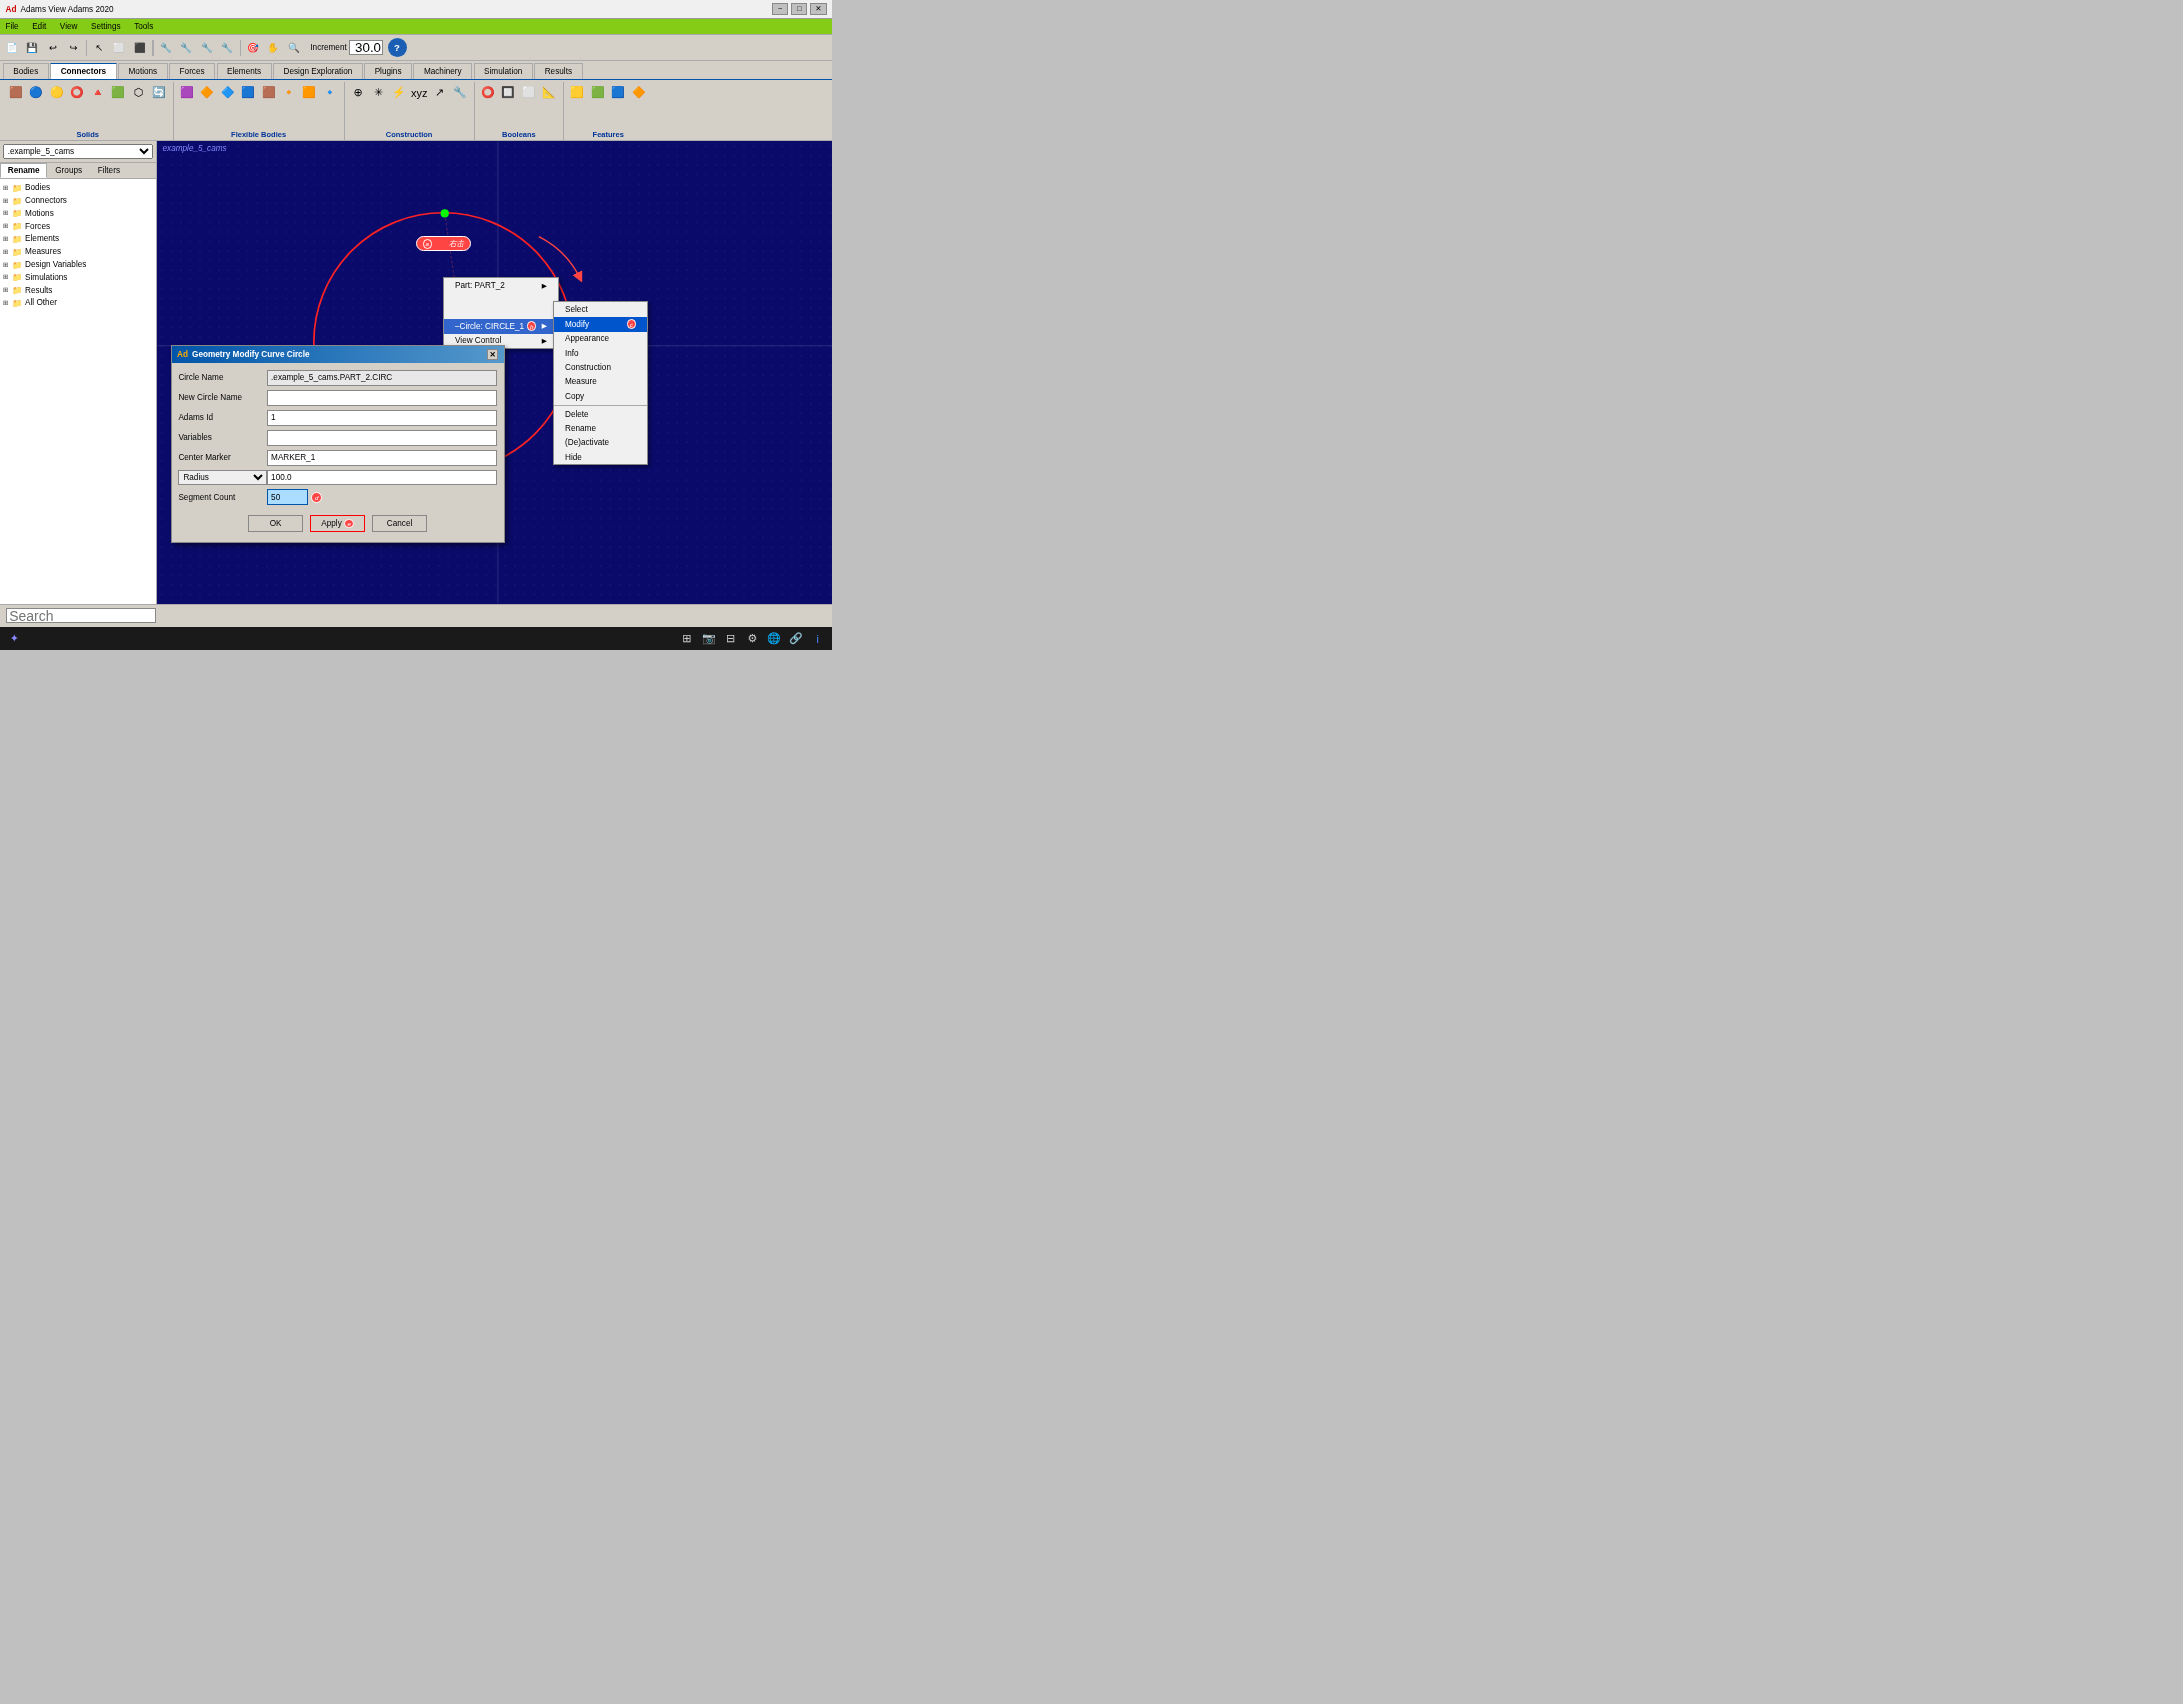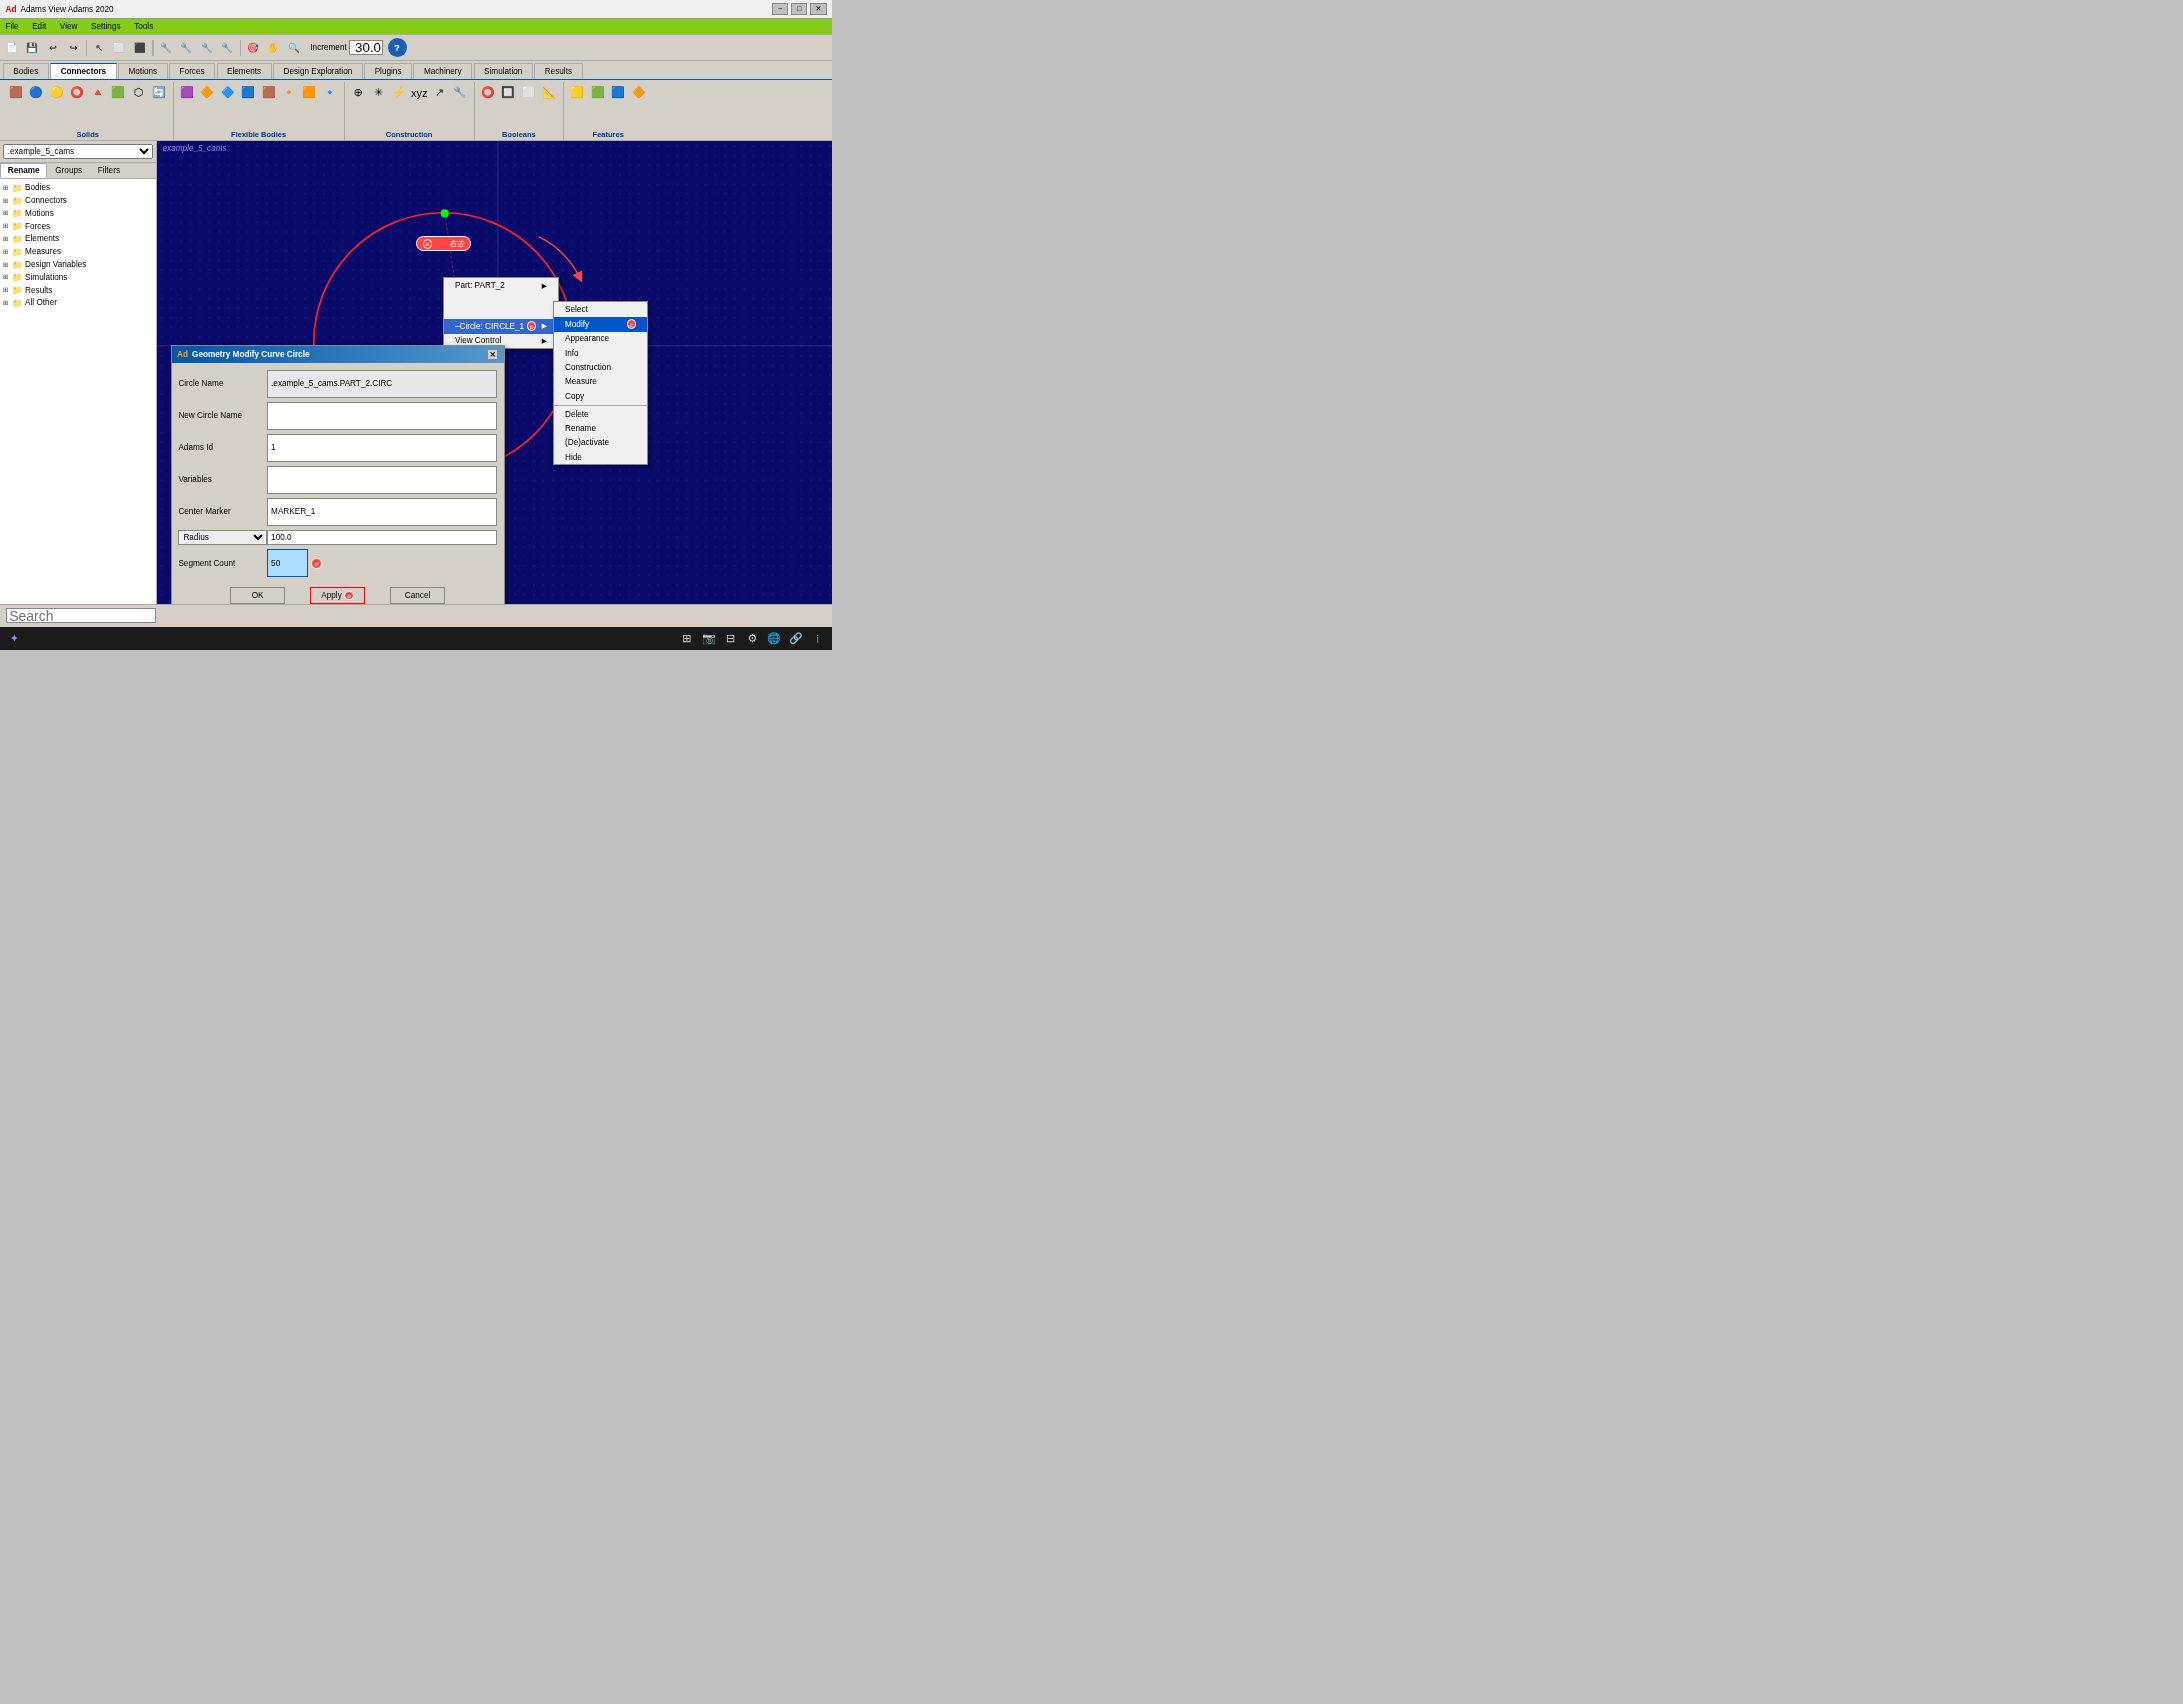--- a/index.html
+++ b/index.html
@@ -283,21 +283,21 @@
       align-items: center;
       margin-bottom: 4.1px;
     }
     .form-label {
       width: 89px;
       font-size: 8.2px;
       flex-shrink: 0;
     }
     .form-input {
       flex: 1;
-      height: 28px;
+      height: 16px;
       border: 0.7px solid #888;
       padding: 0 2.7px;
       font-size: 8.2px;
       background: white;
     }
     .form-input.readonly { background: #e8e8e8; }
     .form-row-select {
       display: flex;
       align-items: center;
       margin-bottom: 4.1px;
@@ -308,21 +308,21 @@
       font-size: 8.2px;
       border: 0.7px solid #888;
     }
     .segment-highlight {
       background: #aaddff;
       border: 0.7px solid #0055aa;
     }
     .dialog-buttons {
       display: flex;
       justify-content: center;
-      gap: 25px;
+      gap: 7px;
       padding: 5.5px 0 2.7px 0;
     }
     .dlg-btn {
       width: 55px; height: 17.7px;
       background: #d4d0c8;
       border: 1.4px solid #888;
       font-size: 8.2px;
       cursor: pointer;
       display: flex; align-items: center; justify-content: center;
     }

